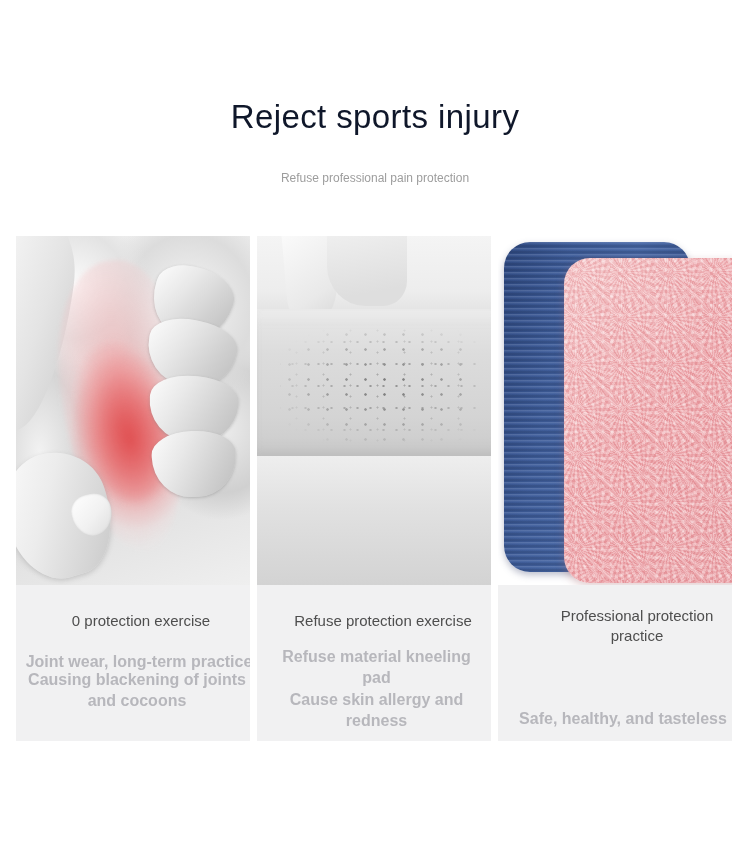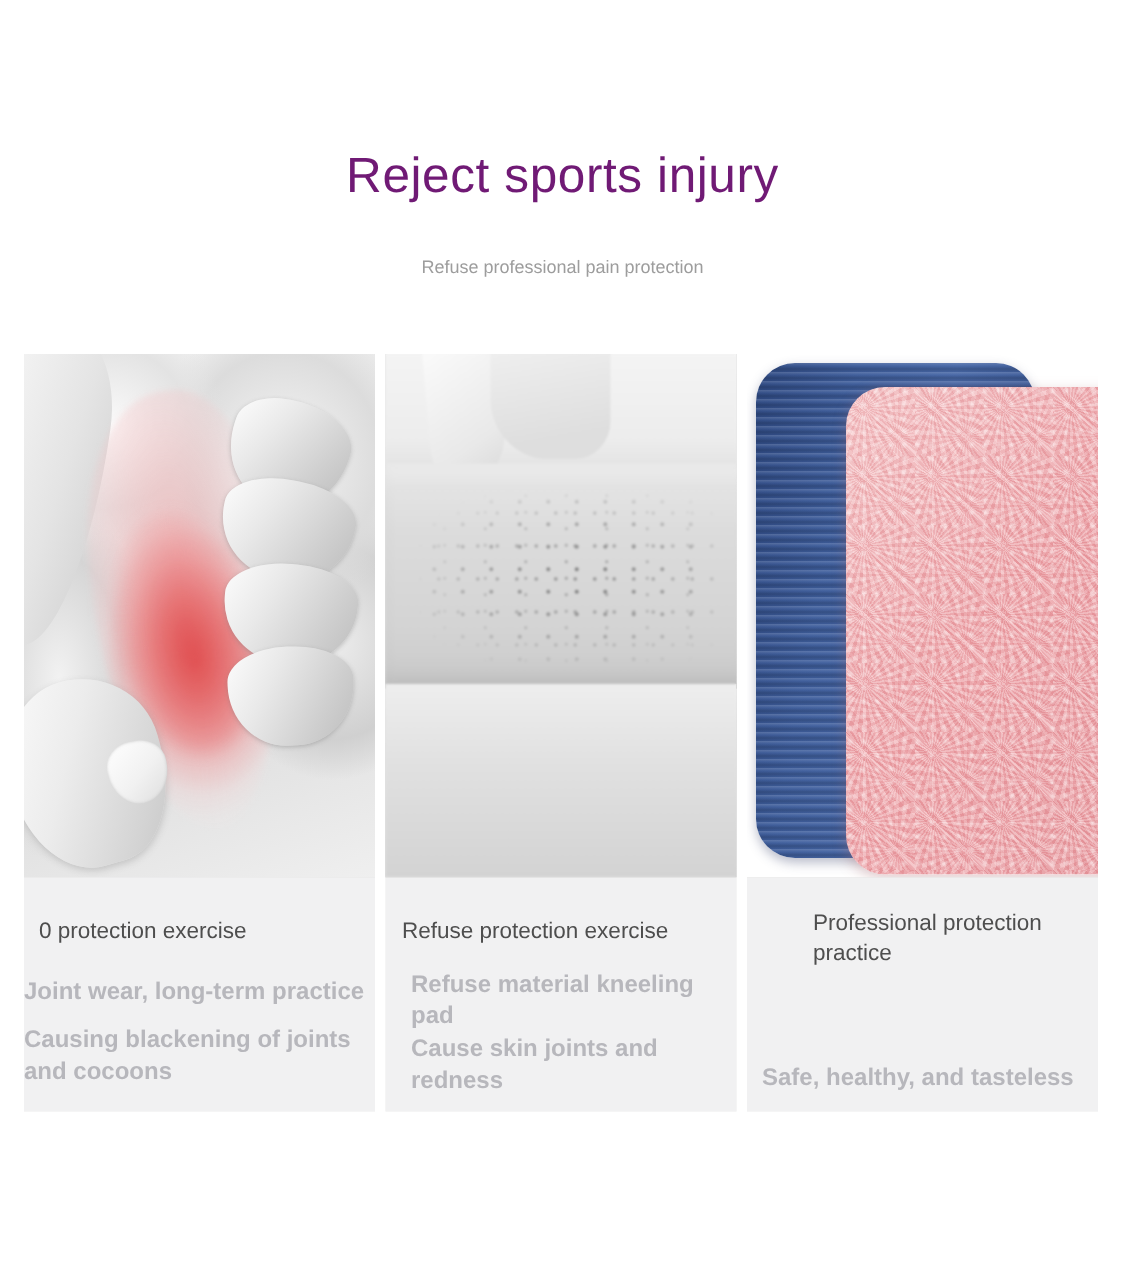--- a/index.html
+++ b/index.html
@@ -24,41 +24,42 @@
     position: absolute;
     left: 0;
     top: 0;
     width: 750px;
     text-align: center;
   }
   .title {
     margin-top: 96px;
     font-size: 33px;
     font-weight: 400;
-    color: #701a75;
+    color: #0f172a;
     letter-spacing: 0.4px;
     line-height: 42px;
   }
   .subtitle {
     margin-top: 28px;
     font-size: 12px;
     font-weight: 400;
     color: #9d9d9d;
     line-height: 24px;
   }
 
   
   .cards {
     position: absolute;
     left: 16px;
     top: 236px;
     width: 718px;
     height: 505px;
     display: flex;
     gap: 7px;
+    text-align: center;
   }
   .card {
     position: relative;
     width: 234px;
     height: 505px;
     background: #f1f1f2;
     overflow: visible;
   }
   .card-media {
     position: relative;
@@ -83,21 +84,21 @@
   .card-line {
     font-size: 16px;
     font-weight: 700;
     color: #b7b7bc;
     line-height: 21px;
   }
 
   
   .c1 .card-heading { position: absolute; left: 10px; top: 26px; width: 230px; }
   .c1 .line-1 { position: absolute; left: 0px;  top: 66px; width: 246px; white-space: nowrap; }
-  .c1 .line-2 { position: absolute; left: 0px;  top: 98px; width: 242px; }
+  .c1 .line-2 { position: absolute; left: 0px;  top: 84px; width: 242px; }
 
   
   .c2 .card-heading { position: absolute; left: 11px; top: 26px; width: 230px; }
   .c2 .line-1 { position: absolute; left: 17px; top: 61px; width: 205px; }
   .c2 .line-2 { position: absolute; left: 17px; top: 104px; width: 205px; }
 
   
   .c3 .card-heading { position: absolute; left: 44px; top: 21px; width: 190px; }
   .c3 .line-1 { position: absolute; left: 27px; top: 65px; width: 200px; }
   .c3 .line-2 { position: absolute; left: 10px; top: 123px; width: 230px; white-space: nowrap; }
@@ -322,21 +323,21 @@
         <div class="rash-cloth"></div>
         <div class="rash-cloth2"></div>
         <div class="rash-limb"></div>
         <div class="rash-lower"></div>
         <div class="rash-dots"></div>
         <div class="rash-blur"></div>
       </div>
       <div class="card-body">
         <div class="card-heading">Refuse protection exercise</div>
         <div class="card-line line-1">Refuse material kneeling pad</div>
-        <div class="card-line line-2">Cause skin joints and redness</div>
+        <div class="card-line line-2">Cause skin allergy and redness</div>
       </div>
     </div>
 
     <div class="card c3">
       <div class="card-media">
         <div class="pads">
           <div class="pad pad-blue"></div>
           <div class="pad pad-pink"></div>
         </div>
       </div>

